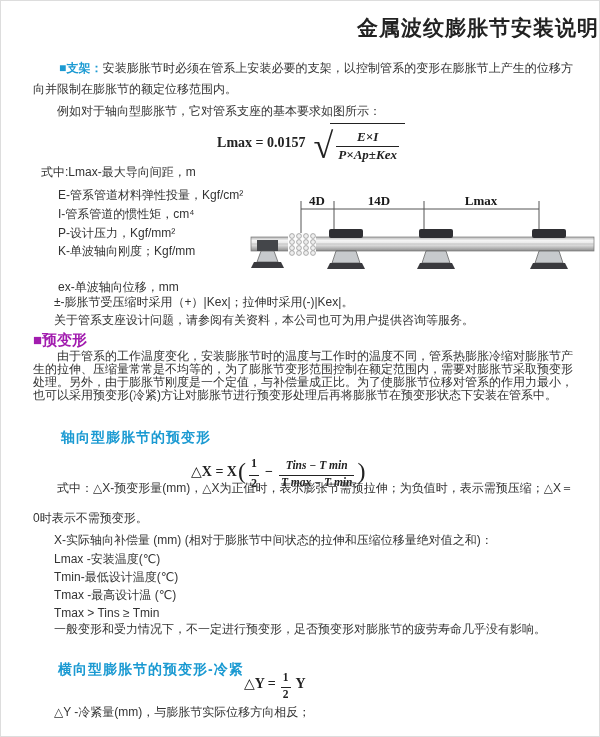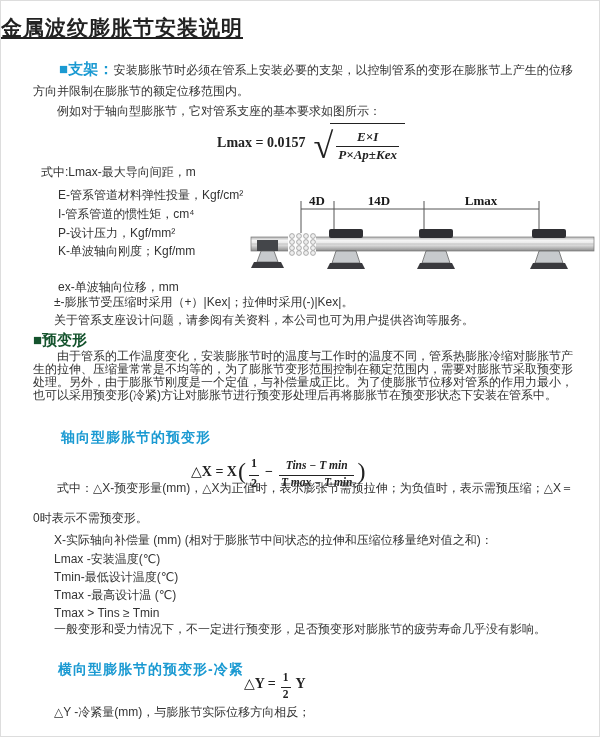--- a/index.html
+++ b/index.html
@@ -5,26 +5,25 @@
   * { margin:0; padding:0; box-sizing:border-box; }
   html,body { background:#f2f2f2; }
   body { font-family:"Liberation Sans","DejaVu Sans",sans-serif; }
   .page {
     position:relative; width:600px; height:737px; margin:0 auto;
     background:#ffffff; border:1px solid #ddd; overflow:hidden;
     color:#333; font-size:12px;
   }
   .title {
     position:absolute; top:13px; left:0; width:100%;
-    text-align:left; font-size:21px; font-weight:bold; color:#222;
+    text-align:right; font-size:21px; font-weight:bold; color:#222;
     letter-spacing:1px;
-    text-decoration:underline;
   }
-  .accent { color:#14532d; }
-  .sec-head-inline { font-size:15px; font-weight:bold; color:#1b9ad2; }
+  .accent { color:#a21caf; }
+  .sec-head-inline { font-size:12px; font-weight:bold; color:#1b9ad2; }
   .para { position:absolute; line-height:21px; text-align:justify; }
   .p1 { top:57px; left:32px; width:540px; }
   .p1 .indent { display:inline-block; width:26px; }
   .p1-line2 { position:absolute; top:100px; left:32px; width:540px; line-height:21px; text-indent:2em; }
 
   
   .formula { position:absolute; font-family:"Liberation Serif","DejaVu Serif",serif; color:#222; }
   .f1 { top:122px; left:0; width:620px; display:flex; justify-content:center; align-items:center; font-weight:bold; font-size:14px; }
   .sqrt { display:inline-flex; align-items:stretch; margin-left:8px; }
   .sqrt .rad { font-size:36px; font-weight:400; line-height:34px; align-self:flex-end; margin-right:-3px; }

